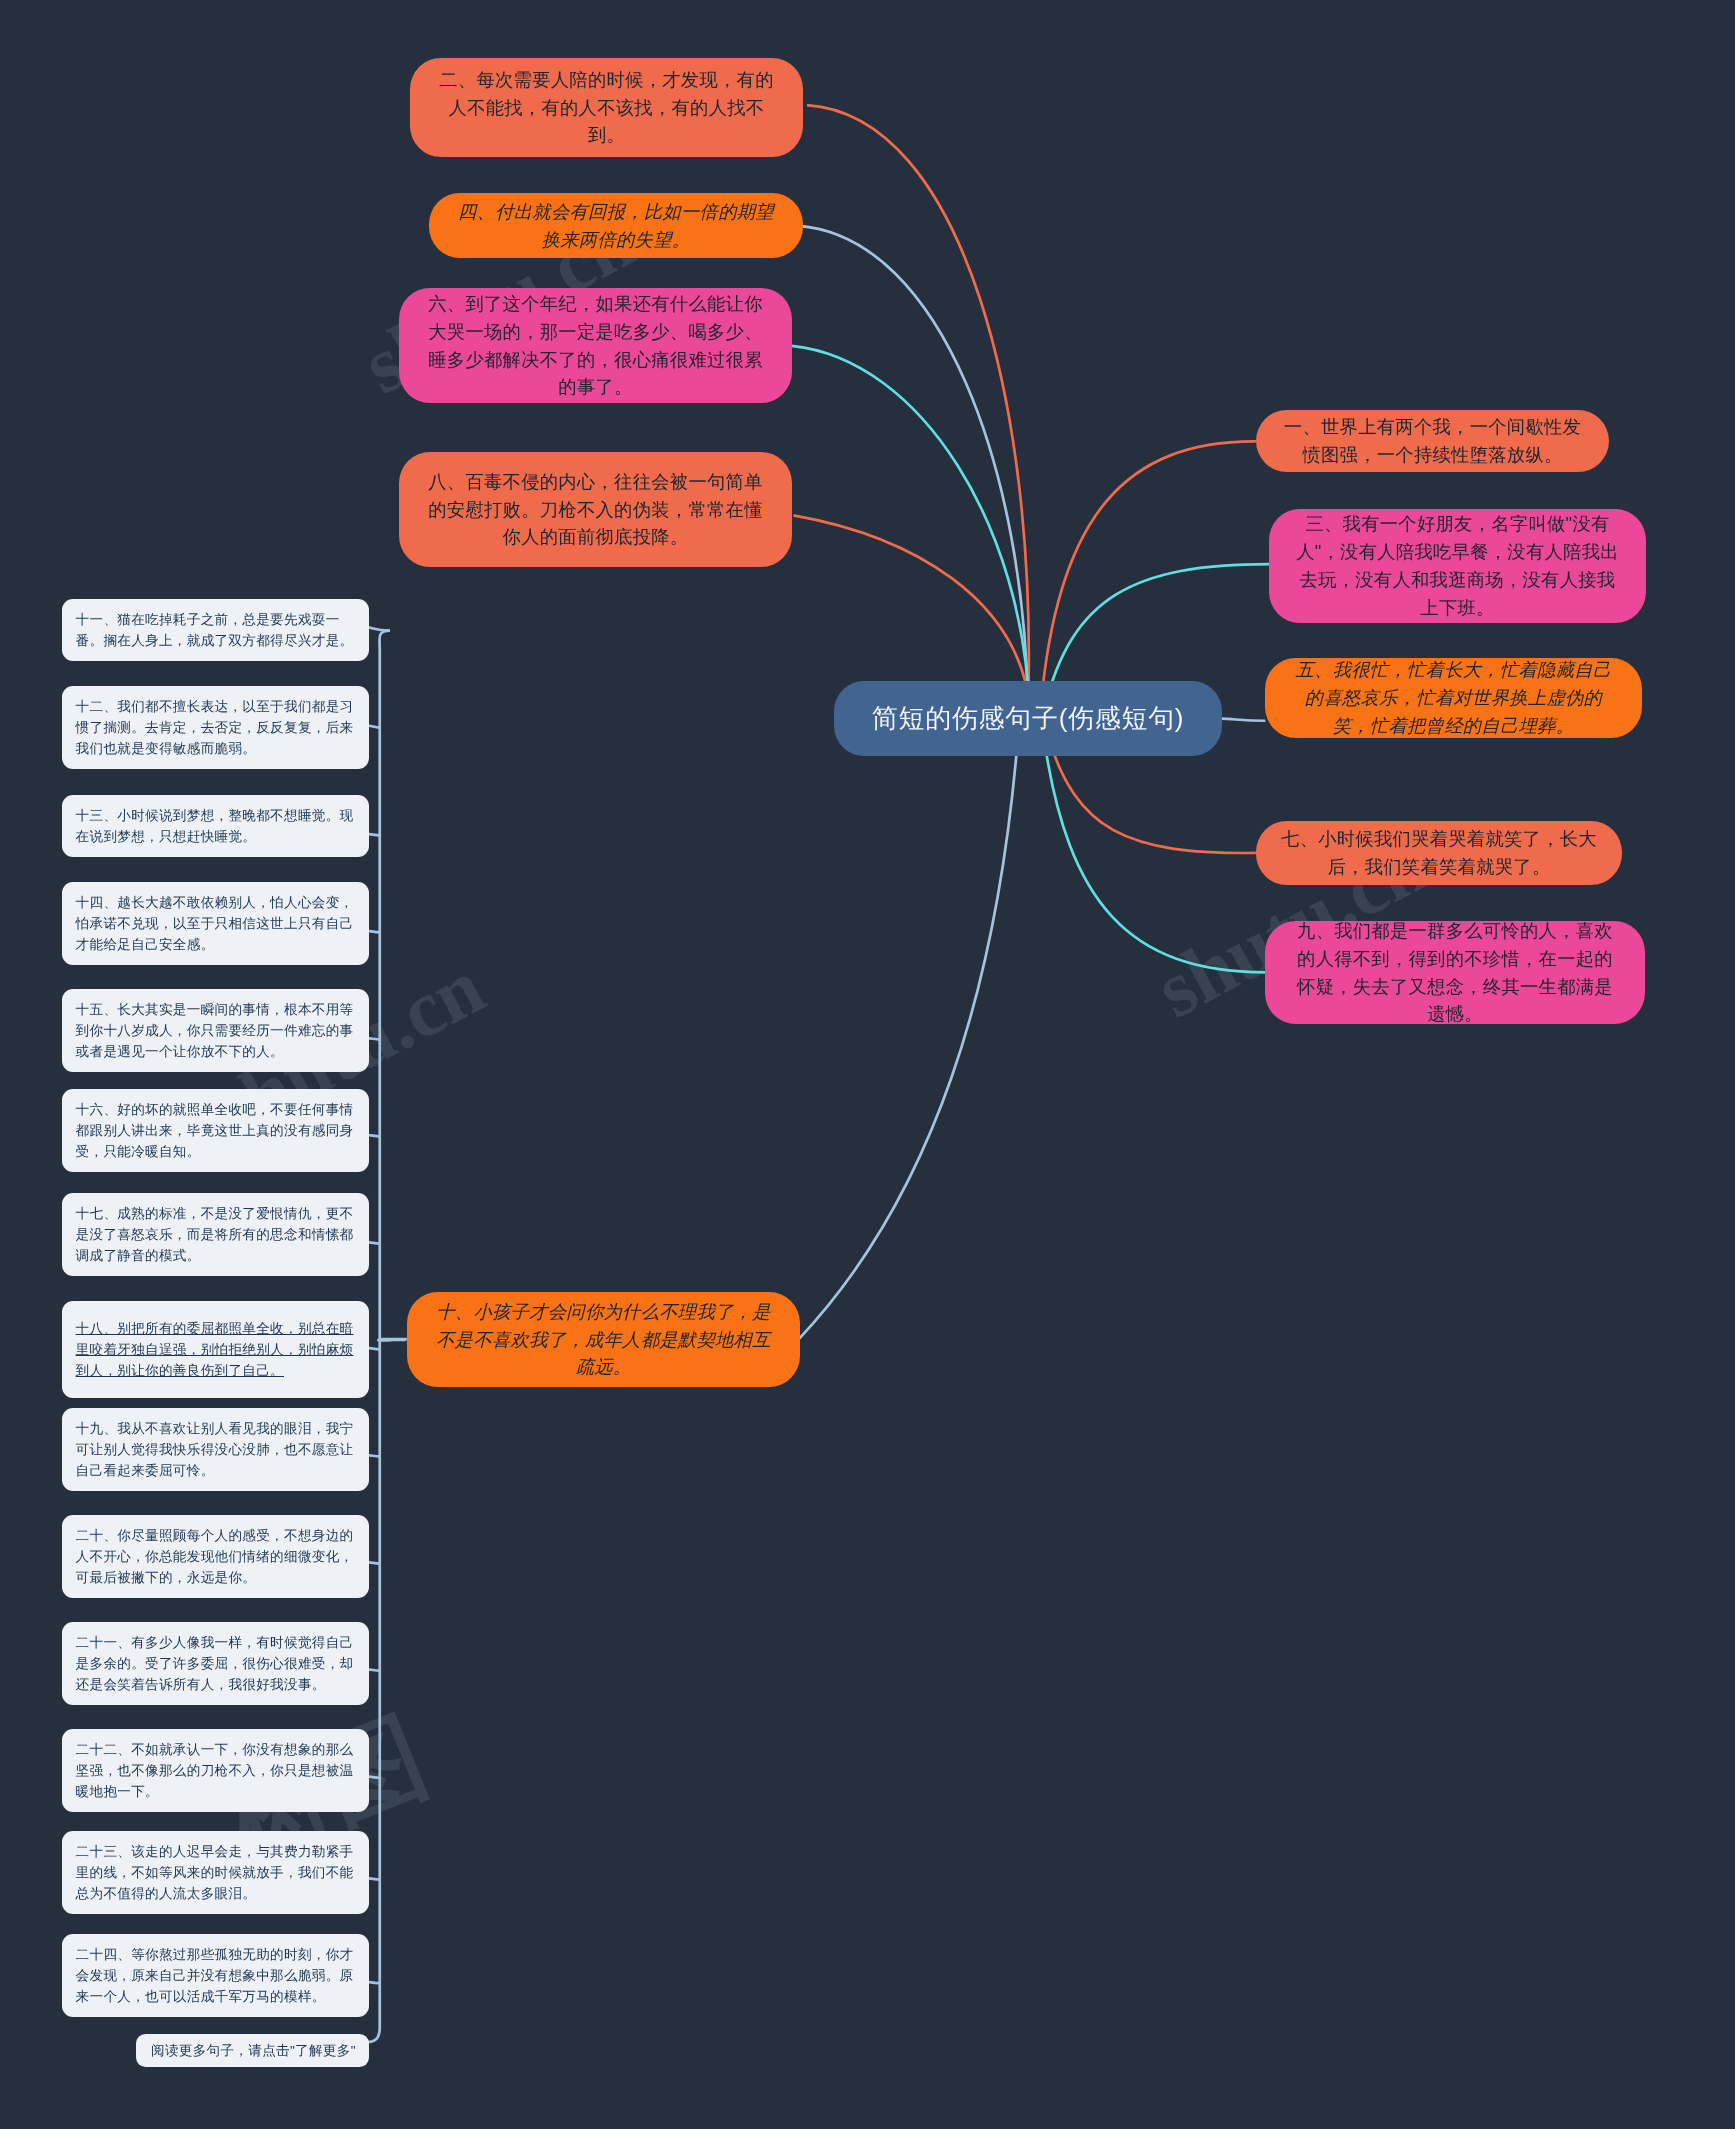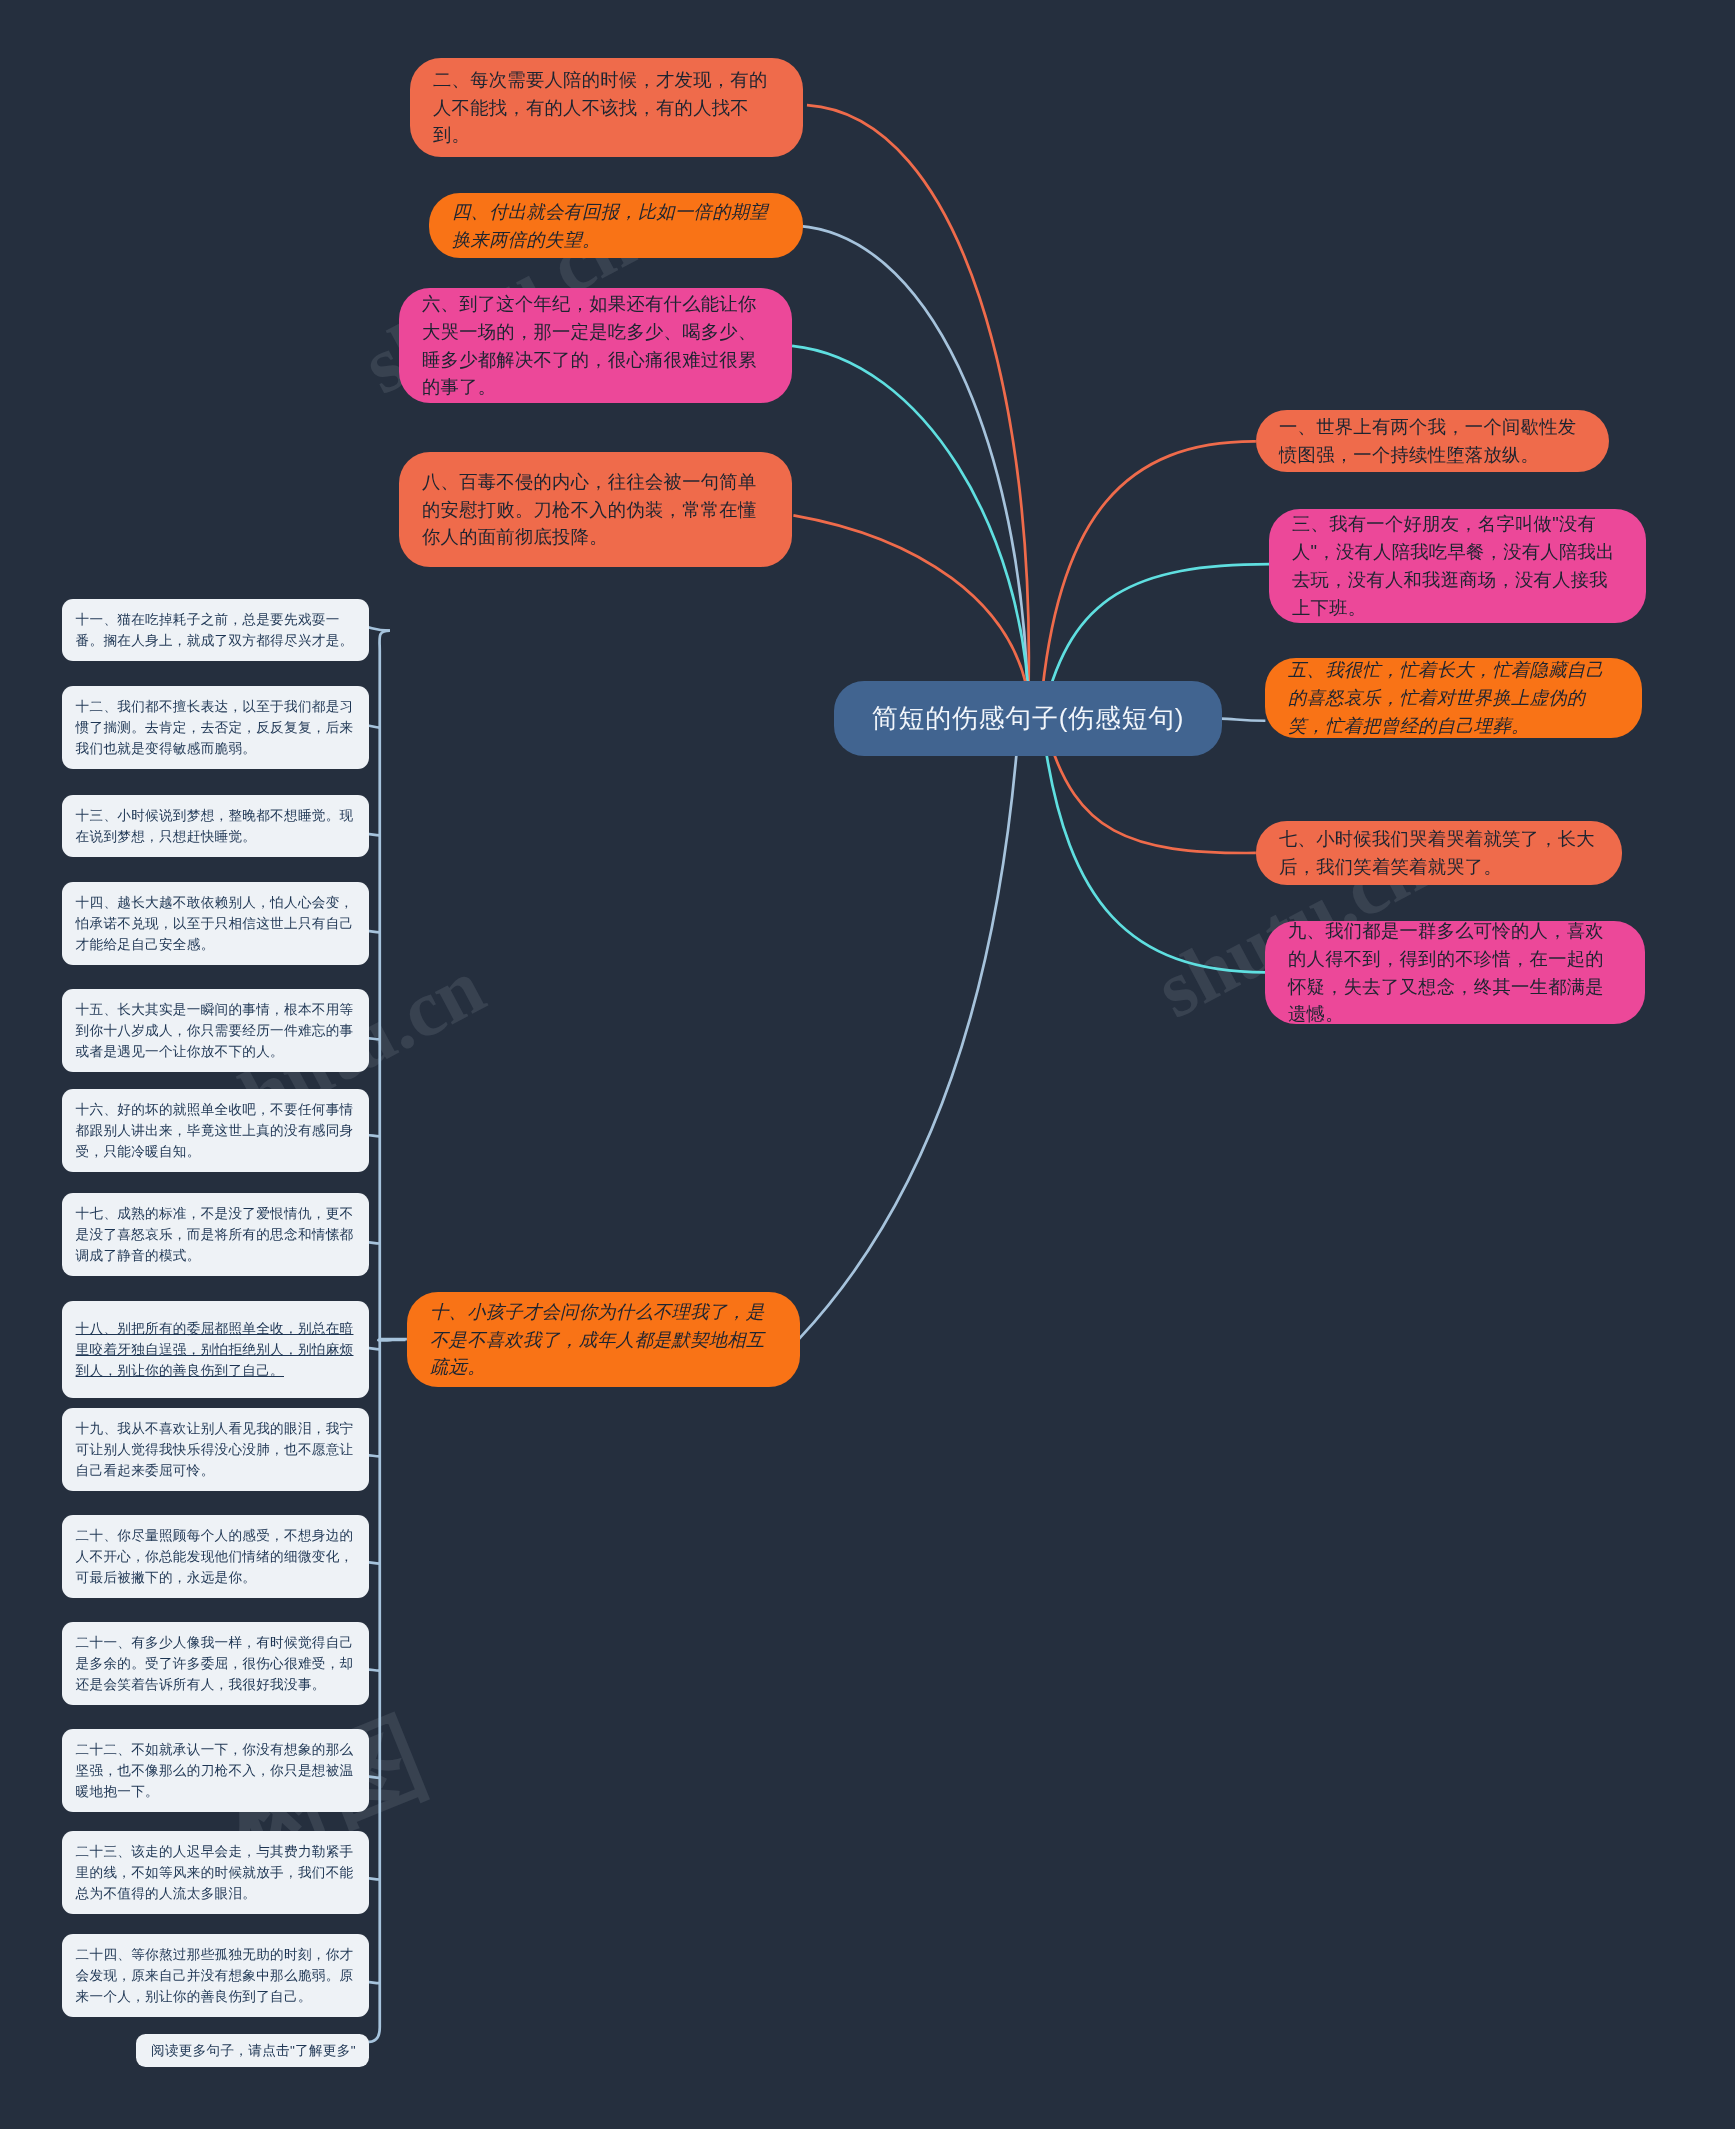--- a/index.html
+++ b/index.html
@@ -40,20 +40,21 @@
     line-height: 1.52;
     letter-spacing: 0.3px;
     word-break: break-all;
     display: flex;
     align-items: center;
   }
 
   .node-inner {
     display: block;
     width: 100%;
+    text-align: center;
   }
 
   
   .root {
     background: #416490;
     color: #f2f6fb;
     font-size: 26px;
     border-radius: 30px;
     text-align: center;
     padding: 17.6px 24.4px;
@@ -255,21 +256,21 @@
 
   <div class="leaf" style="left:62px; top:1729px; width:307px; height:83px;">
     <span class="leaf-inner">二十二、不如就承认一下，你没有想象的那么坚强，也不像那么的刀枪不入，你只是想被温暖地抱一下。</span>
   </div>
 
   <div class="leaf" style="left:62px; top:1831px; width:307px; height:83px;">
     <span class="leaf-inner">二十三、该走的人迟早会走，与其费力勒紧手里的线，不如等风来的时候就放手，我们不能总为不值得的人流太多眼泪。</span>
   </div>
 
   <div class="leaf" style="left:62px; top:1934px; width:307px; height:83px;">
-    <span class="leaf-inner">二十四、等你熬过那些孤独无助的时刻，你才会发现，原来自己并没有想象中那么脆弱。原来一个人，别让你的善良伤到了自己。</span>
+    <span class="leaf-inner">二十四、等你熬过那些孤独无助的时刻，你才会发现，原来自己并没有想象中那么脆弱。原来一个人，也可以活成千军万马的模样。</span>
   </div>
 
   <div class="footer-note" style="left:136px; top:2034px; width:233px; height:33px;">
     <span>阅读更多句子，请点击"了解更多"</span>
   </div>
 
 </div>
 
 
 </body></html>

